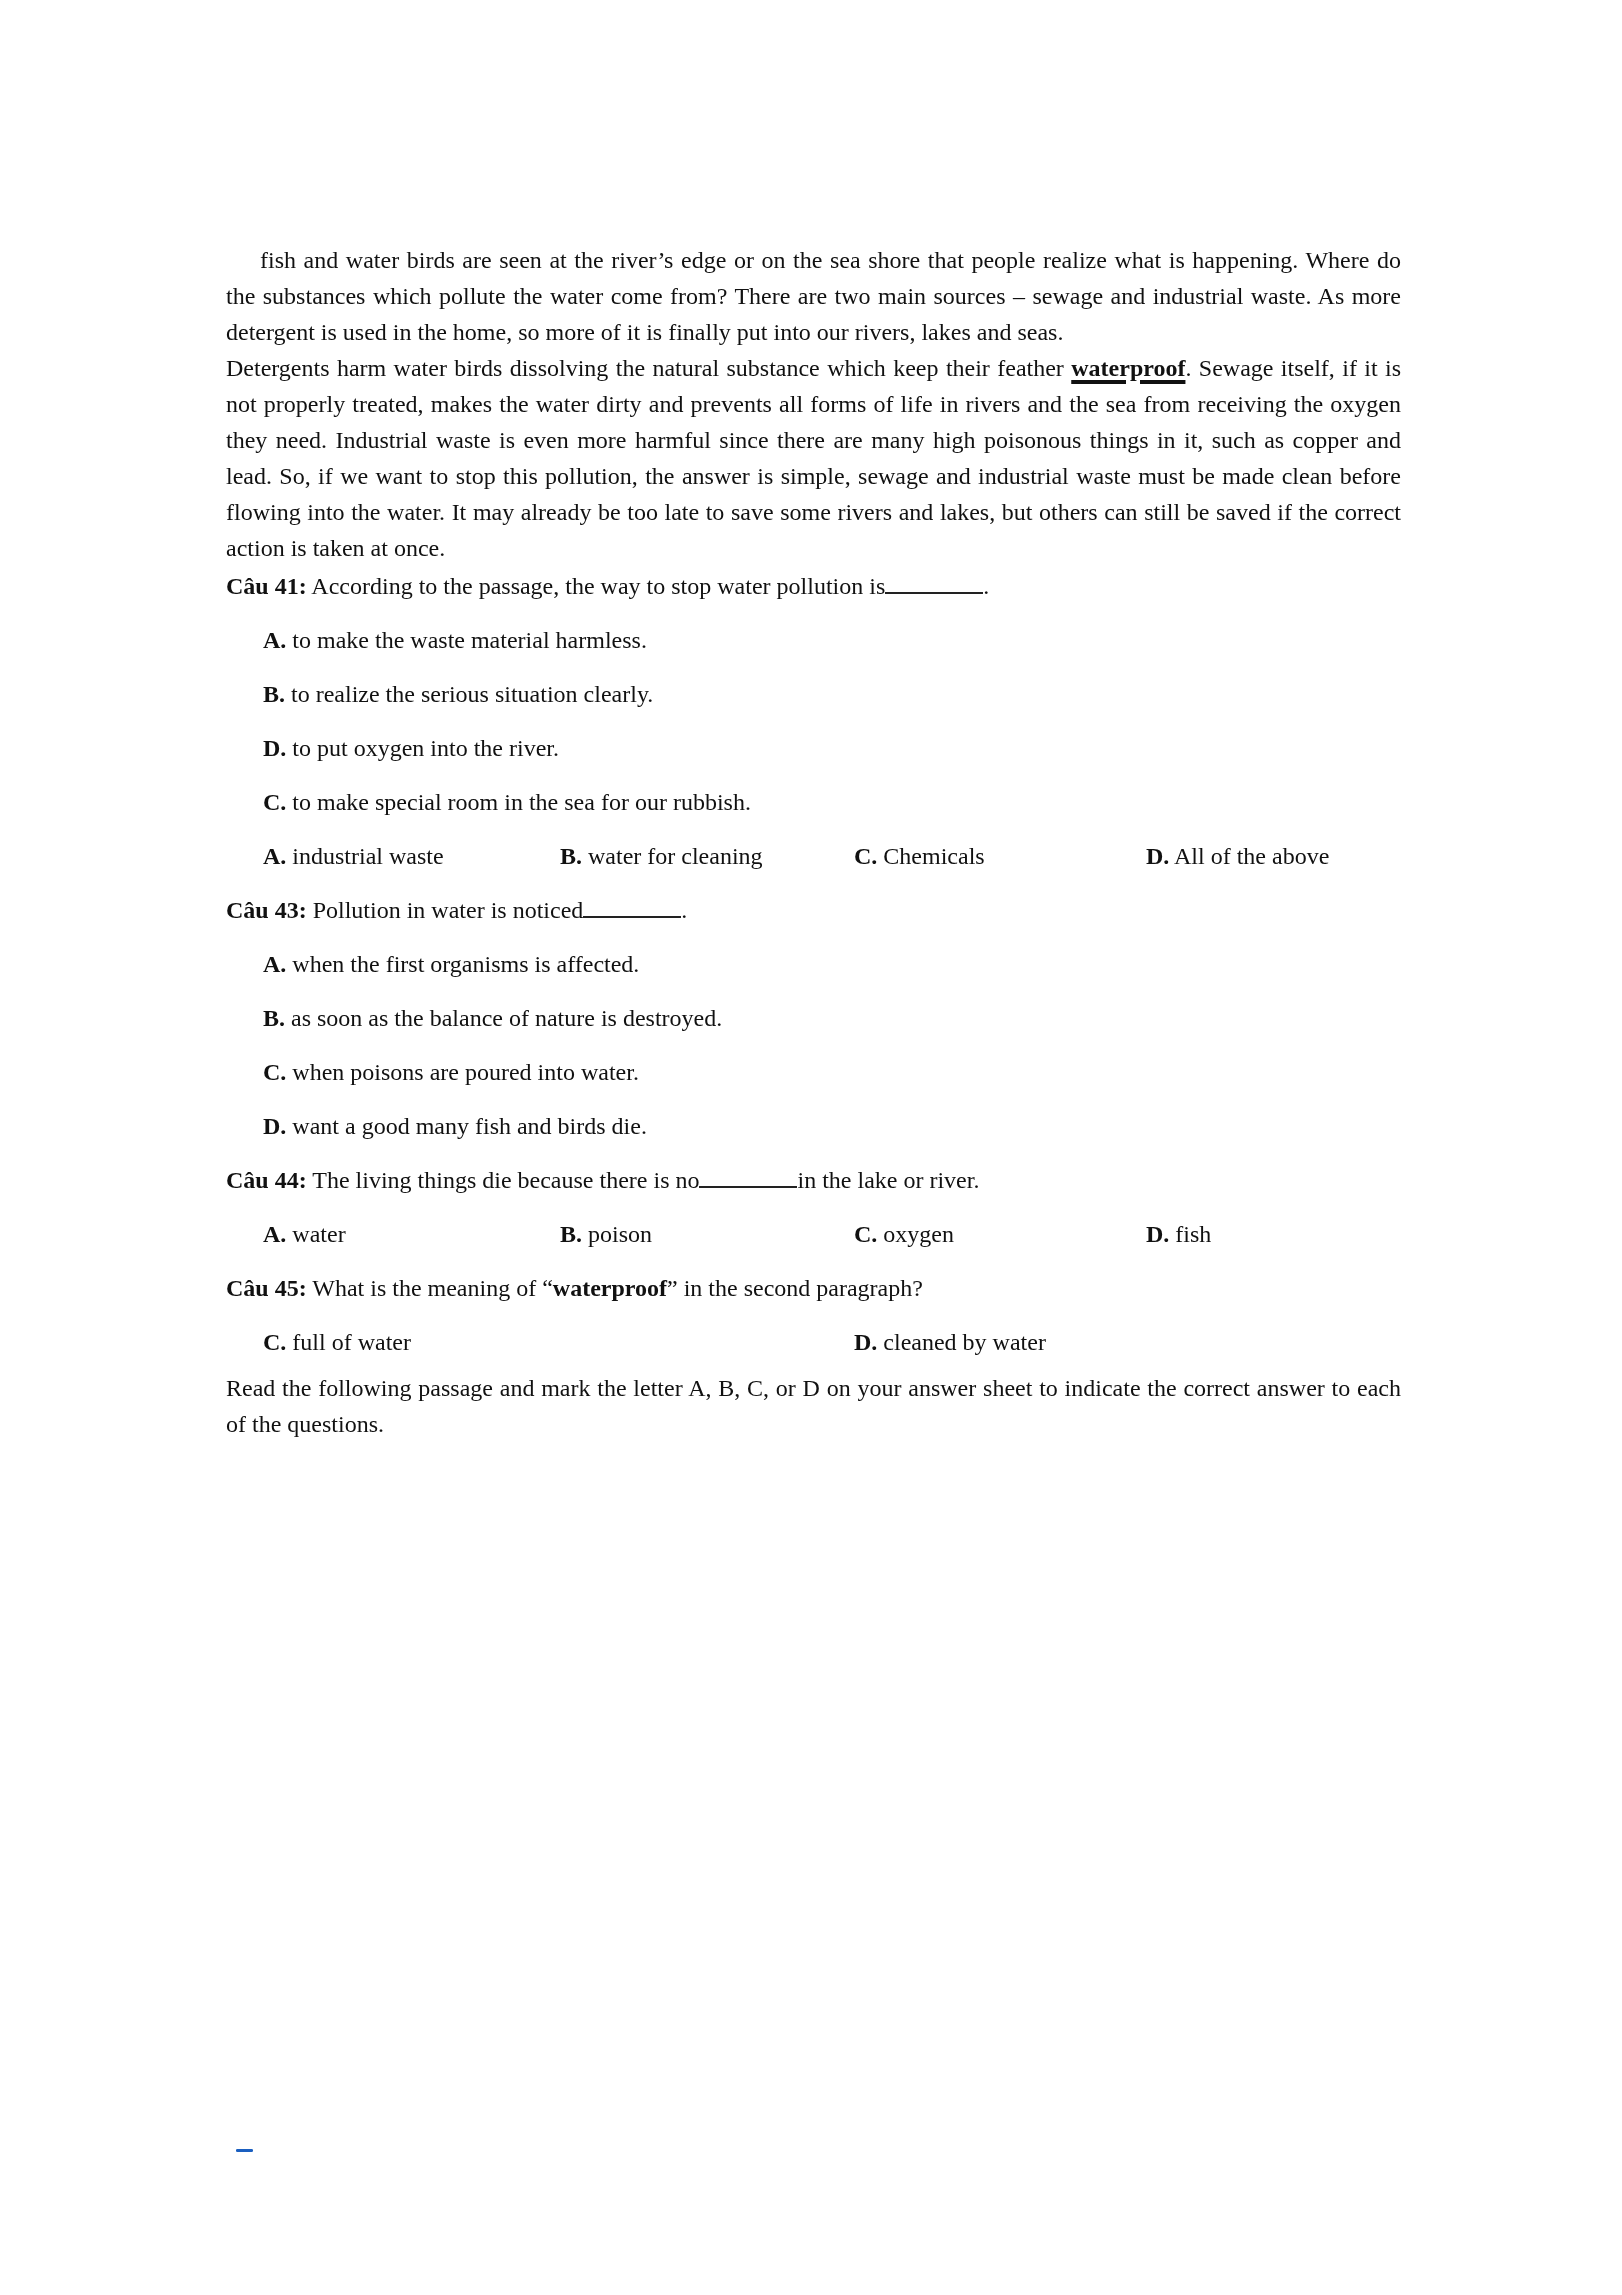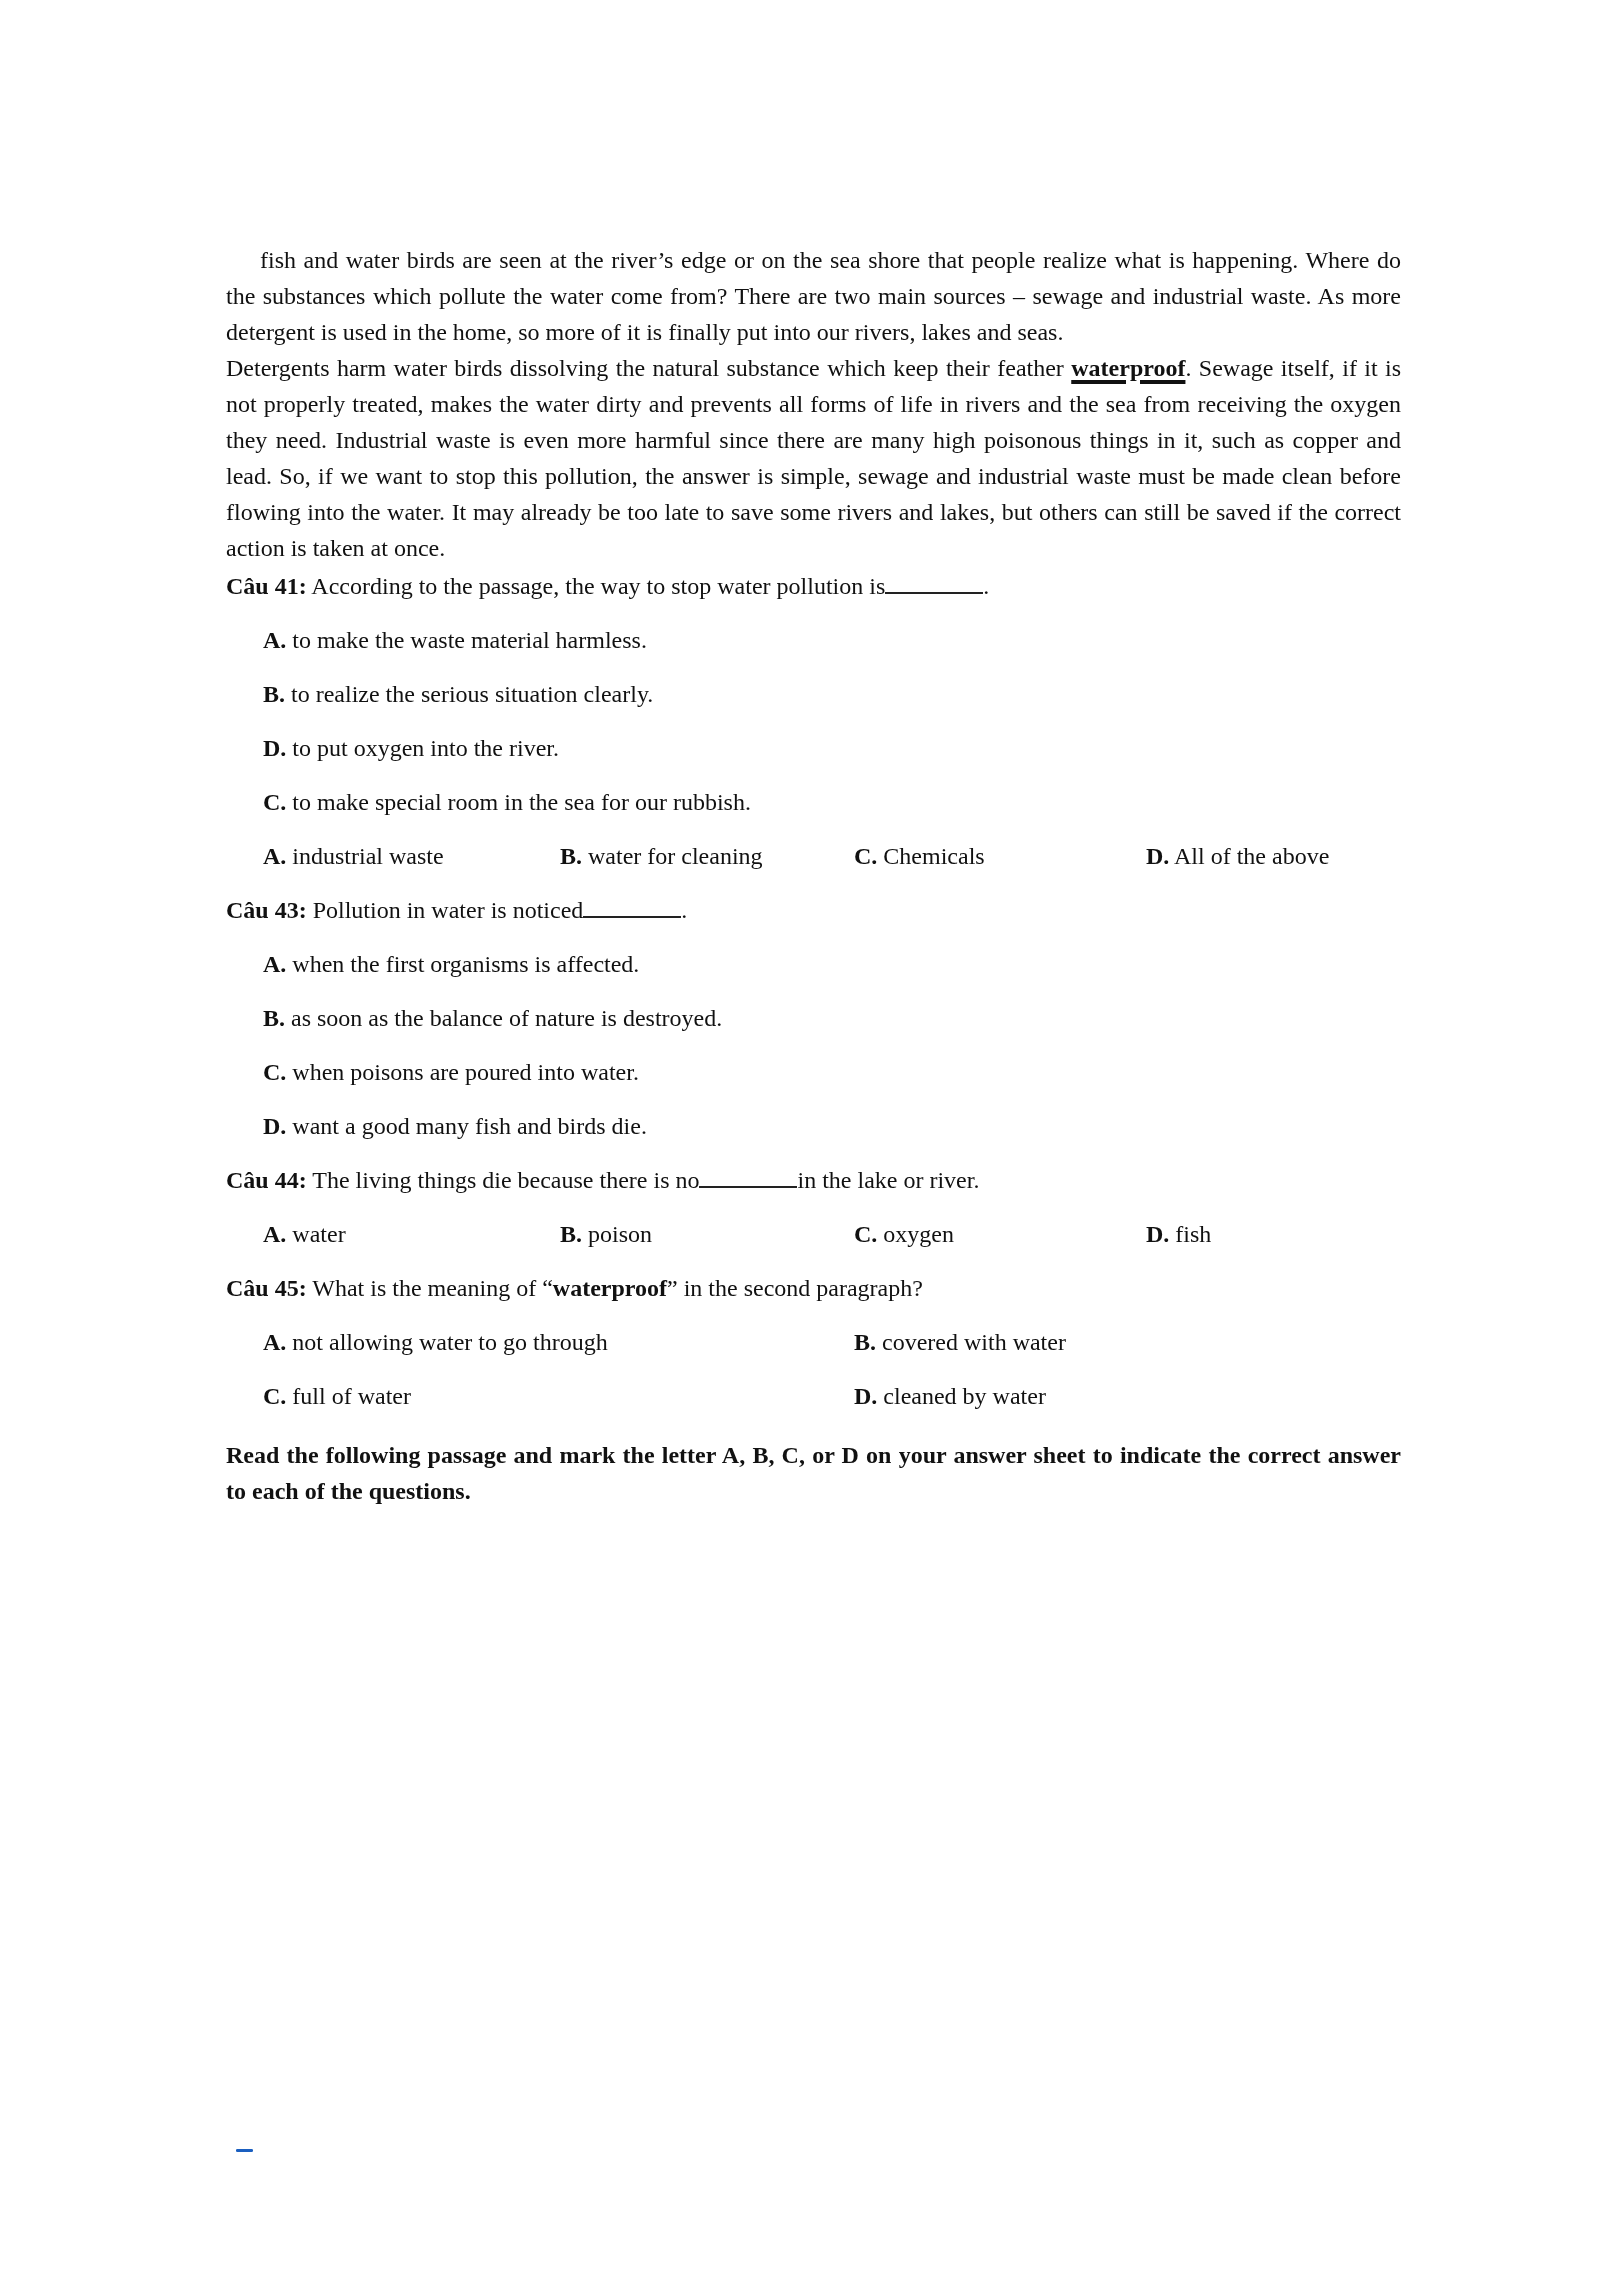--- a/index.html
+++ b/index.html
@@ -23,21 +23,21 @@
   .c1 { left: 334px; }
   .c2 { left: 628px; }
   .c3 { left: 920px; }
   .c2w { left: 628px; }
   b, .lbl { font-weight: bold; text-align: center; }
   .uline { text-decoration: underline; text-decoration-thickness: 3.9px; text-underline-offset: 3.9px; font-weight: bold; }
   .blank { display: inline-block; width: 98px; border-bottom: 2px solid #222; height: 26px; vertical-align: baseline; }
   .q-line { height: 54px; line-height: 54px; white-space: nowrap; }
   .q41 { line-height: 35px; height: 35px; }
   .after41 { margin-top: 11.8px; }
-  .instr { font-weight: bold; line-height: 36px; margin-top: 14px; }
+  .instr { font-weight: normal; line-height: 36px; margin-top: 1px; }
   .mark {
     position: absolute; left: 236px; top: 2149px; width: 17px; height: 2.6px;
     background: #1a5fc0; border-radius: 1.3px;
   }
 </style>
 </head>
 <body>
 
 <div class="page">
 
@@ -76,24 +76,20 @@
     <span class="col c0"><b>A.</b><span> water</span></span>
     <span class="col c1"><b>B.</b><span> poison</span></span>
     <span class="col c2"><b>C.</b><span> oxygen</span></span>
     <span class="col c3"><b>D.</b><span> fish</span></span>
   </div>
 
   <div class="q-line">
     <b>Câu 45:</b><span> What is the meaning of “</span><b>waterproof</b><span>” in the second paragraph?</span>
   </div>
   <div class="opt-row">
-    <span class="col c0"><b>A.</b><span> not allowing water to go through</span></span>
-    <span class="col c2w"><b>B.</b><span> covered with water</span></span>
-  </div>
-  <div class="opt-row">
     <span class="col c0"><b>C.</b><span> full of water</span></span>
     <span class="col c2w"><b>D.</b><span> cleaned by water</span></span>
   </div>
 
   <p class="just instr">Read the following passage and mark the letter A, B, C, or D on your answer sheet to indicate the correct answer to each of the questions.</p>
 </div>
 
 <div class="mark"></div>
 
 

